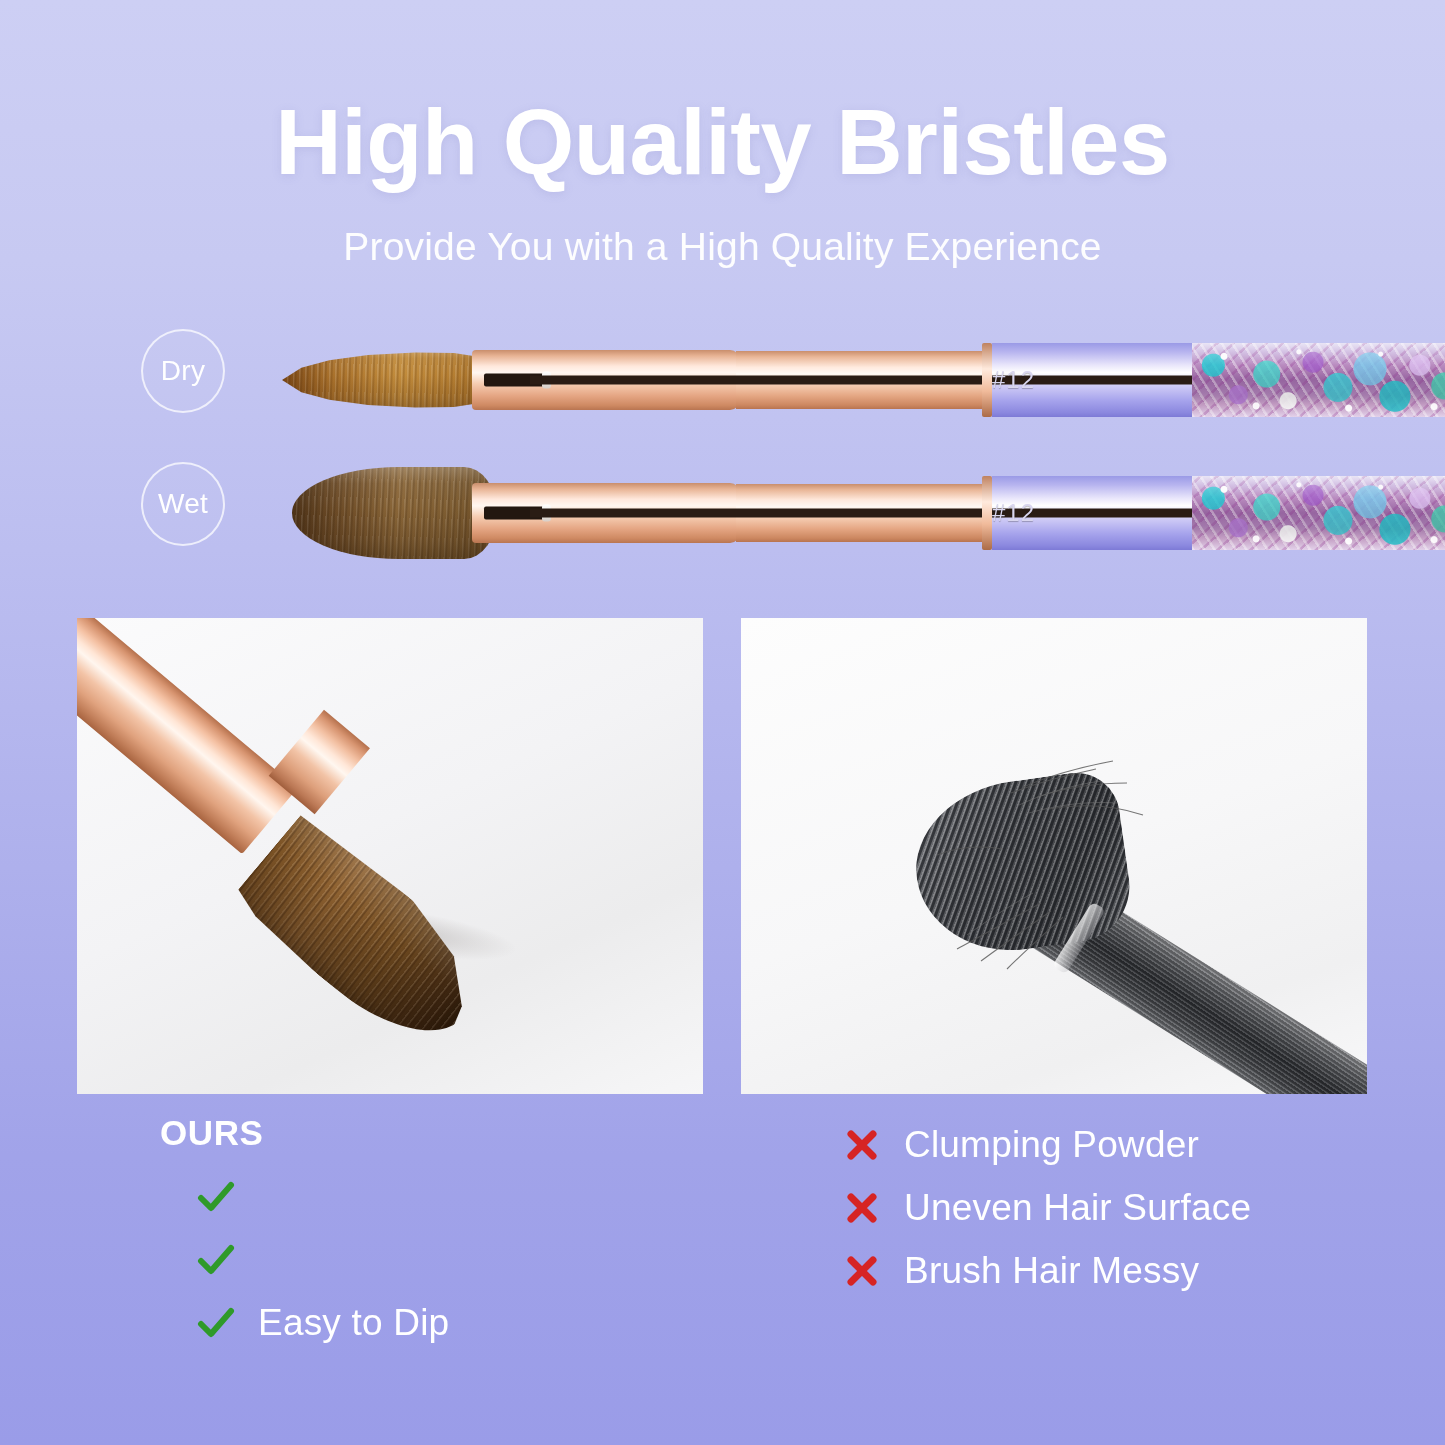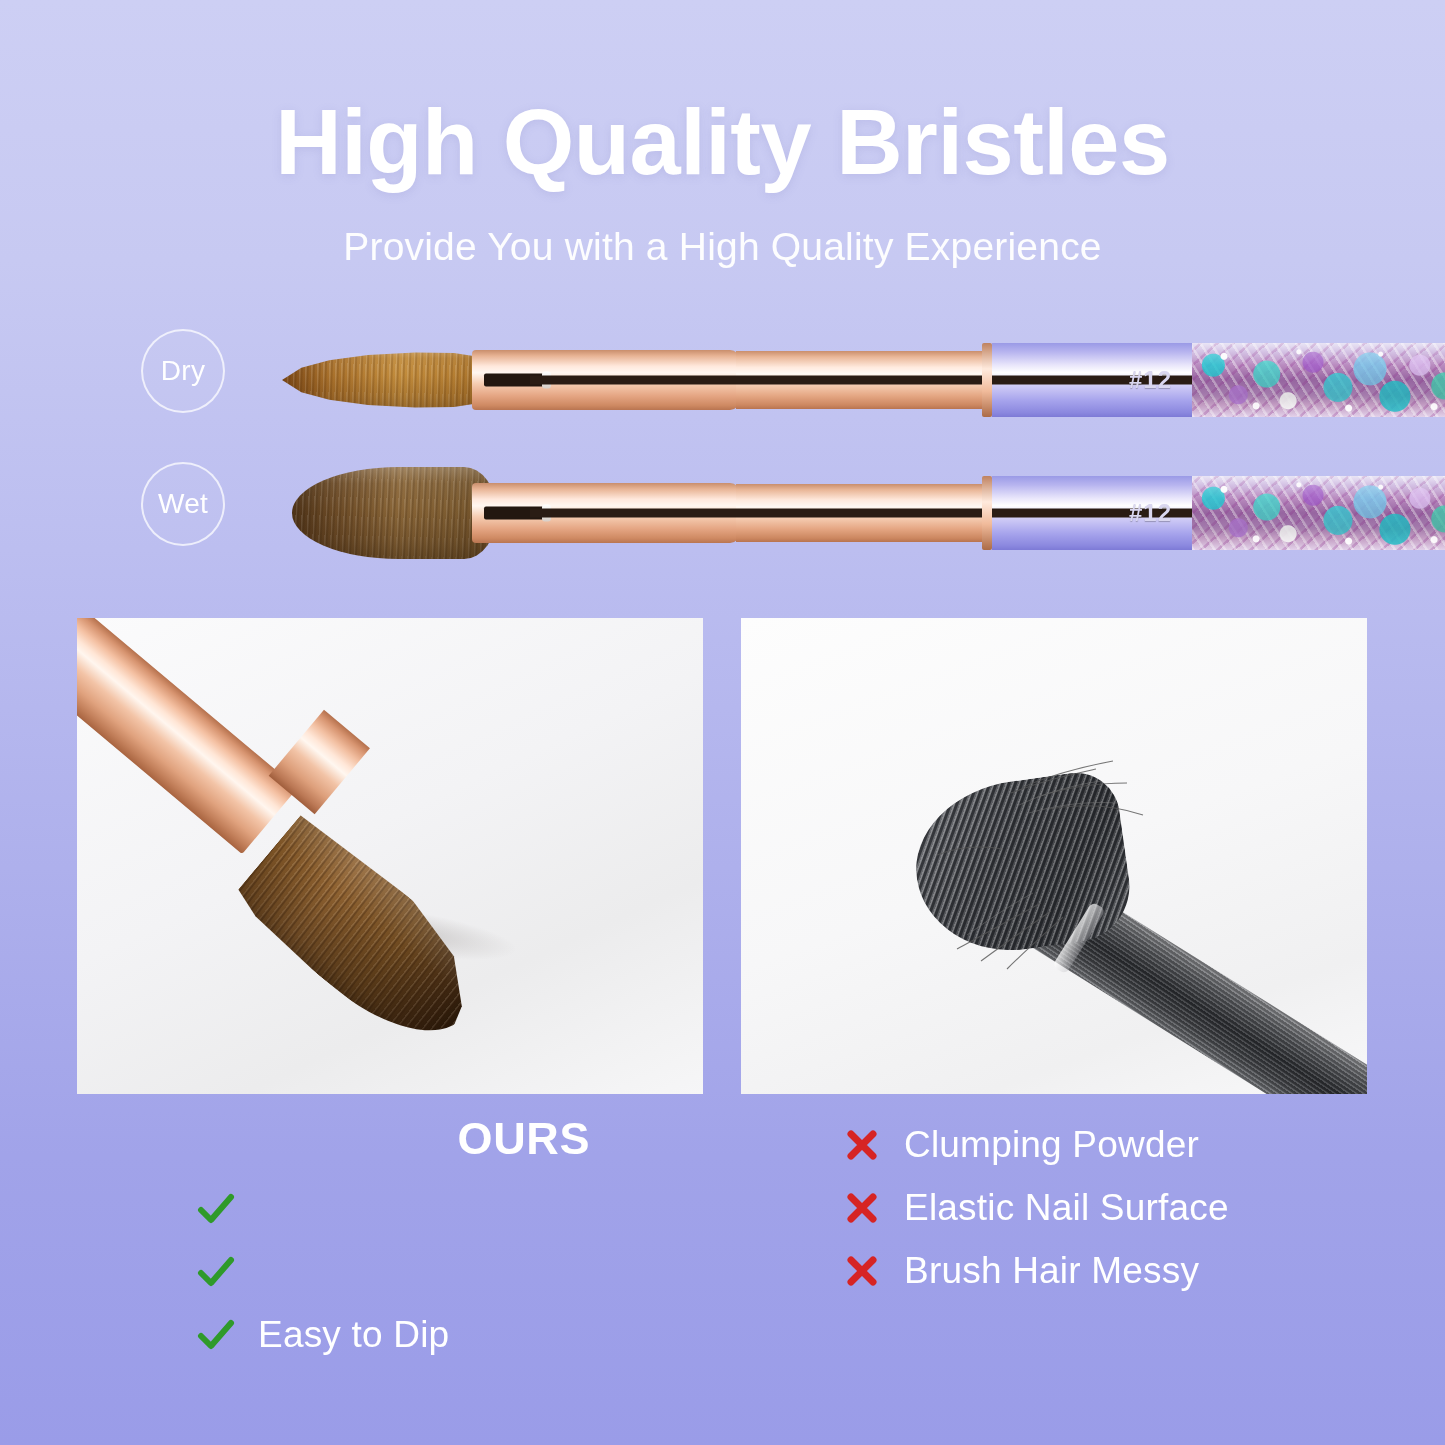--- a/index.html
+++ b/index.html
@@ -246,24 +246,24 @@
     width: 200px;
     height: 9px;
     background: #2a1c14;
   }
   .band-label {
     position: absolute;
     top: 50%;
     left: 0;
     width: 180px;
     transform: translateY(-50%);
-    text-align: right;
+    text-align: left;
     color: #d9d6ef;
     font-size: 24px;
-    font-weight: 700;
+    font-weight: 400;
     letter-spacing: 1px;
     text-shadow: 0 1px 1px rgba(0,0,0,0.25);
     z-index: 3;
   }
 
   
   .glitter {
     position: absolute;
     top: 50%;
     transform: translateY(-50%);
@@ -449,23 +449,23 @@
     height: 280px;
   }
   .col {
     position: absolute;
     top: 0;
   }
   .col.ours   { left: 160px;  width: 560px; }
   .col.others { left: 820px;  width: 560px; }
 
   .col-head {
-    text-align: right;
+    text-align: left;
     color: #ffffff;
-    font-size: 45px;
+    font-size: 35px;
     font-weight: 700;
     letter-spacing: 0.6px;
     margin: 0 0 12px 0;
   }
   .col.ours .col-head { padding-right: 130px; }
   .col.others .col-head { padding-right: 150px; }
 
   .feat-list {
     list-style: none;
     margin: 0;
@@ -621,21 +621,21 @@
             </svg>
           </span>
           <span class="feat-text">Clumping Powder</span>
         </li>
         <li class="feat">
           <span class="feat-icon">
             <svg width="34" height="34" viewBox="0 0 34 34">
               <path d="M6 6 L28 28 M28 6 L6 28" stroke="#d62424" stroke-width="7" fill="none" stroke-linecap="round"></path>
             </svg>
           </span>
-          <span class="feat-text">Elastic Nail Surface</span>
+          <span class="feat-text">Uneven Hair Surface</span>
         </li>
         <li class="feat">
           <span class="feat-icon">
             <svg width="34" height="34" viewBox="0 0 34 34">
               <path d="M6 6 L28 28 M28 6 L6 28" stroke="#d62424" stroke-width="7" fill="none" stroke-linecap="round"></path>
             </svg>
           </span>
           <span class="feat-text">Brush Hair Messy</span>
         </li>
       </ul>

